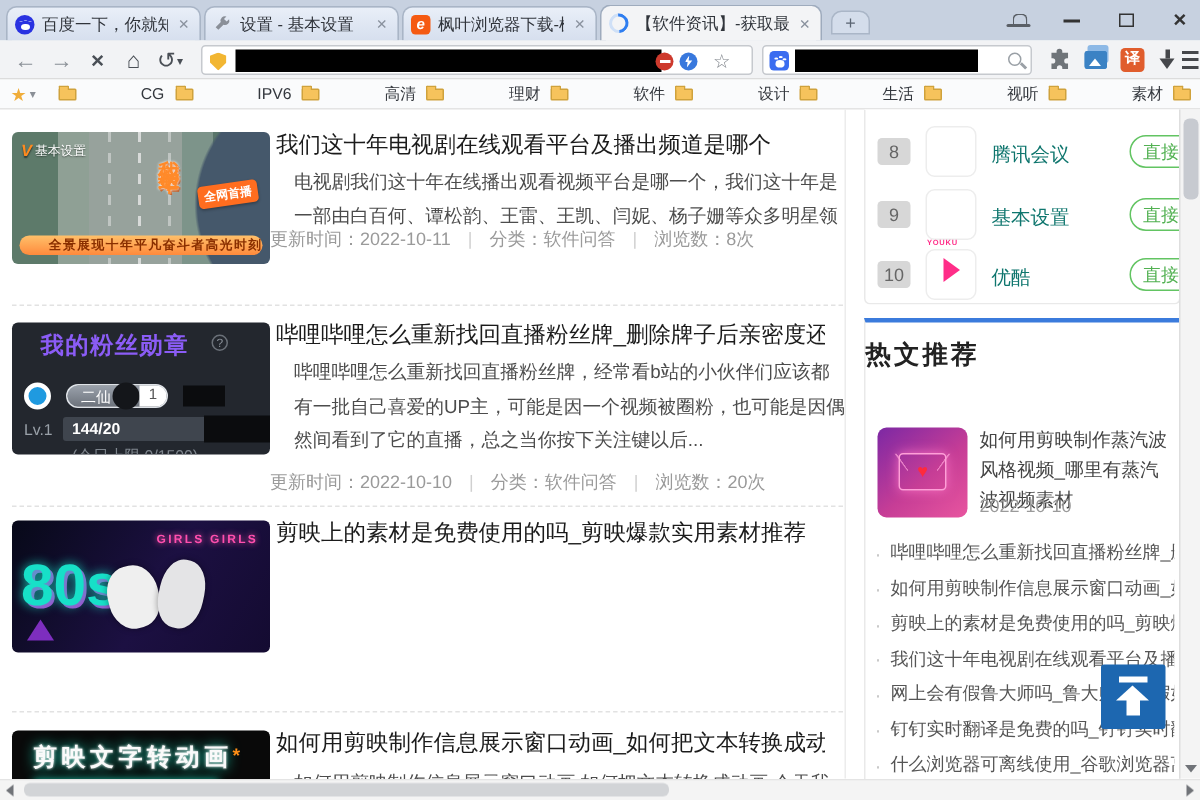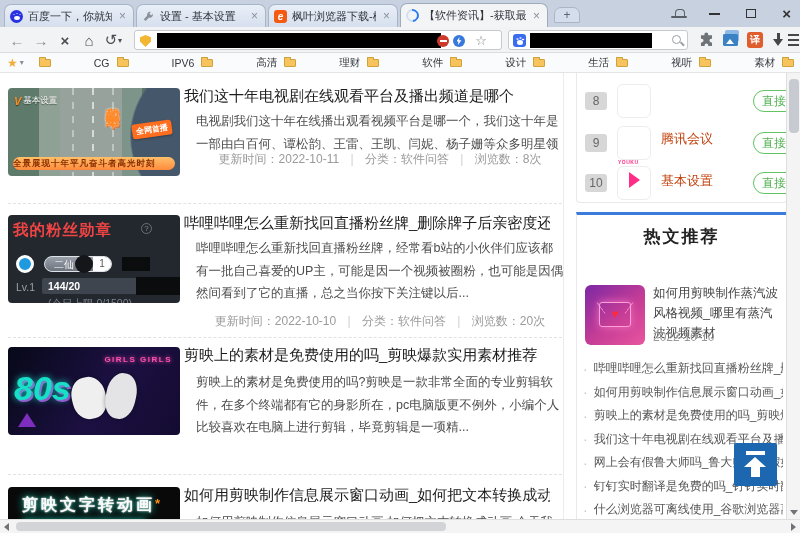--- a/index.html
+++ b/index.html
@@ -83,66 +83,66 @@
   .folder-icon { position:relative; width:12px; height:8px; background:#f6c35c; border:1px solid #cfa23c; border-radius:1px; flex:0 0 auto; }
   .folder-icon::before { content:""; position:absolute; left:-1px; top:-3px; width:5px; height:2px; background:#f6c35c;
       border:1px solid #cfa23c; border-bottom:none; border-radius:1px 1px 0 0; }
   .bm-label { font-size:10.5px; color:#33373d;margin-left:40px; }
 
   
   .content-sep { position:absolute; left:563px; top:73px; width:1px; height:446px; background:#ececec; }
   .thumb { position:absolute; left:8px; width:172px; height:88px; border-radius:4px; overflow:hidden; }
   .a-title { position:absolute; left:184px; width:366px; font-size:15px; font-weight:normal; color:#1b1b1b; white-space:nowrap; overflow:hidden; }
   .a-desc { position:absolute; left:196px; width:368px; font-size:12.5px; color:#4c4c4c; line-height:22.5px; }
-  .a-meta { position:absolute; left:196px; width:368px; font-size:12px; color:#9a9a9a; white-space:nowrap;text-align:center; }
+  .a-meta { position:absolute; left:180px; width:368px; font-size:12px; color:#9a9a9a; white-space:nowrap; }
   .a-meta .pipe { color:#d0d0d0; margin:0 8px; }
   .dashed-sep { position:absolute; left:8px; width:554px; border-top:1px dashed #e2e2e2; }
 
   
   .t-drama { background:
       radial-gradient(circle at 118% 55%, #45586b 0 38%, transparent 39%),
       linear-gradient(90deg,#5d7a6a 0 18%, #8fa095 18% 30%, #97a29c 30% 66%, #7d948a 66% 78%, #59756a 78%); }
   .t-drama .road-line { position:absolute; left:84px; top:0; width:2px; height:88px;
       background:repeating-linear-gradient(#e8e8e8 0 7px, transparent 7px 14px); opacity:.8; }
   .t-drama .road-line2 { left:64px; opacity:.5; }
   .t-drama .road-line3 { left:104px; opacity:.5; }
   .tv-logo { position:absolute; left:6px; top:7px; font-size:8.5px; color:#fff; text-shadow:0 1px 1px rgba(0,0,0,.5); display:flex; gap:2px; align-items:center; }
   .tv-logo .vmark { color:#ff8a1e; font-weight:bold; font-style:italic; font-size:11px; }
   .vtitle { position:absolute; left:96px; top:8px; writing-mode:vertical-rl; font-size:14px; font-weight:bold; color:#ff8a2a;
       letter-spacing:2px; text-shadow:0 0 2px #fff, 1px 1px 0 #c2571a; }
   .premiere-badge { position:absolute; left:124px; top:34px; background:#ff6d1f; color:#fff; font-size:8px; font-weight:bold;
       padding:2px 4px; border-radius:3px; transform:rotate(-8deg); box-shadow:0 1px 2px rgba(0,0,0,.3); }
   .drama-banner { position:absolute; left:5px; bottom:6px; width:162px; height:13px; border-radius:7px;
       background:linear-gradient(#ffc06a,#ff8a3c); color:#8a2f00; font-weight:bold; font-size:8.5px; line-height:13px;
-      text-align:left; letter-spacing:1px; }
+      text-align:right; letter-spacing:1px; }
 
   
   .t-medal { background:#23272e; }
-  .medal-title { position:absolute; left:5px; top:5px; font-size:15.5px; font-weight:bold; color:#ef4444; letter-spacing:1px; }
+  .medal-title { position:absolute; left:19px; top:5px; font-size:15.5px; font-weight:bold; color:#8b5cf6; letter-spacing:1px; }
   .help-circle { position:absolute; left:133px; top:8px; width:11px; height:11px; border:1px solid #6a7078; border-radius:50%;
       color:#8a9098; font-size:8px; line-height:10px; text-align:center; }
   .medal-avatar { position:absolute; left:8px; top:40px; width:18px; height:18px; border-radius:50%; background:#1f9ae0; border:3px solid #fff; }
   .medal-pill { position:absolute; left:36px; top:41px; width:68px; height:16px; border-radius:8px; border:1px solid #dfe3e8;
       background:linear-gradient(#9aa1ab,#6d737c); overflow:visible; }
   .medal-pill .pill-name { position:absolute; left:9px; top:1px; font-size:10px; color:#fff; }
   .medal-pill .pill-dot { position:absolute; left:30px; top:-2px; width:18px; height:18px; background:#14161a; border-radius:50%; }
   .medal-pill .pill-num { position:absolute; right:0; top:0; width:18px; height:14px; background:#fff; border-radius:0 7px 7px 0;
       color:#555; font-size:10px; text-align:center; line-height:14px; }
   .medal-redact1 { position:absolute; left:114px; top:42px; width:28px; height:14px; background:#0b0c0e; }
   .medal-level { position:absolute; left:8px; top:66px; font-size:10.5px; color:#99a0a8; }
   .medal-bar { position:absolute; left:34px; top:63px; width:104px; height:16px; background:#3f454e; border-radius:2px; }
   .medal-progress { position:absolute; left:40px; top:65px; font-size:10.5px; font-weight:bold; color:#fff; }
   .medal-redact2 { position:absolute; left:128px; top:62px; width:44px; height:18px; background:#0b0c0e; }
   .medal-limit { position:absolute; left:40px; top:82px; font-size:10.5px; color:#7f868e; }
 
   
   .t-neon { background:linear-gradient(120deg,#070918,#1c1042 55%,#140b31); }
   .neon-girls { position:absolute; right:8px; top:8px; font-size:8px; font-weight:bold; color:#ff4fae;
       letter-spacing:1.5px; text-shadow:0 0 4px #ff4fae; }
-  .neon-big { position:absolute; left:6px; top:22px; font-size:34px; font-weight:bold; font-style:italic; color:#17e0c8;
+  .neon-big { position:absolute; left:6px; top:22px; font-size:39px; font-weight:bold; color:#17e0c8;
       text-shadow:0 0 7px rgba(23,224,200,.9), 2px 2px 0 #b43bd0; }
   .hand { position:absolute; background:#efefef; border-radius:45%; box-shadow:0 0 4px rgba(0,0,0,.4); }
   .hand1 { left:64px; top:30px; width:34px; height:42px; transform:rotate(-14deg); }
   .hand2 { left:98px; top:26px; width:30px; height:46px; transform:rotate(12deg); background:#e4e4e6; }
   .neon-tri { position:absolute; left:10px; bottom:8px; width:0; height:0;
       border-left:9px solid transparent; border-right:9px solid transparent; border-bottom:14px solid #9035d8; opacity:.85; }
 
   
   .t-textanim { background:#090909; }
   .ta-text { position:absolute; left:14px; top:8px; font-size:16px; font-weight:bold; color:#fafafa; letter-spacing:3px;
@@ -151,33 +151,33 @@
   .ta-line { position:absolute; left:14px; top:33px; width:124px; height:5px; background:#0d6b58;
       box-shadow:0 0 6px #19e3c2, 30px 6px 0 -1px #0d6b58; border-radius:2px; }
 
   
   .rank-card { position:absolute; left:576px; top:73px; width:211px; height:130px; background:#fff;
       border:1px solid #e9e9e9; border-top:none; border-radius:0 0 4px 4px; }
   .rank-row { position:absolute; left:0; width:209px; height:40px; }
   .rank-num { position:absolute; left:8px; top:11px; width:22px; height:18px; background:#d7d7d7; border-radius:3px;
       color:#666; font-size:12px; text-align:center; line-height:18px; }
   .rank-icon { position:absolute; left:40px; top:3px; width:34px; height:34px; border:1px solid #ededed; border-radius:6px; background:#fff; }
-  .rank-name { position:absolute; left:84px; top:13px; font-size:13px; color:#c2410c; white-space:nowrap;margin-top:36px; }
+  .rank-name { position:absolute; left:84px; top:13px; font-size:13px; color:#0f766e; white-space:nowrap; }
   .rank-btn { position:absolute; left:176px; top:9px; width:66px; height:22px; border:1px solid #62c462; border-radius:12px;
       background:#fff; color:#52b152; font-size:12px; text-align:center; line-height:20px; white-space:nowrap; overflow:hidden; }
   .youku-logo { position:relative; width:100%; height:100%; }
   .youku-logo::before { content:""; position:absolute; left:11px; top:5px; width:0; height:0;
       border-left:11px solid #ff2d88; border-top:8px solid transparent; border-bottom:8px solid transparent; }
   .youku-text { position:absolute; left:0; bottom:2px; width:100%; text-align:center; font-size:5px; font-weight:bold;
       color:#ff2d88; letter-spacing:.5px; }
 
   
   .hot-card { position:absolute; left:576px; top:212px; width:211px; height:321px; background:#fff;
       border:1px solid #e9e9e9; border-top:3px solid #3b7bdc; }
-  .hot-title { position:absolute; left:0; top:10px; width:100%; text-align:center; font-size:17px; font-weight:bold; color:#222; letter-spacing:2px; }
+  .hot-title { position:absolute; left:0; top:10px; width:100%; text-align:left; font-size:17px; font-weight:bold; color:#222; letter-spacing:2px; }
   .hot-tabs { position:absolute; left:0; top:40px; width:209px; height:22px; background:#e2e2e2; display:flex; }
   .hot-tab { flex:1; text-align:center; line-height:22px; font-size:12.5px; }
   .hot-tab.on { color:#fff; }
   .hot-tab.off { color:#555; }
   .feat-thumb { position:absolute; left:8px; top:70px; width:60px; height:60px; border-radius:6px;
       background:linear-gradient(140deg,#7c28a4,#c63d96 55%,#e8559f); }
   .feat-env { position:absolute; left:14px; top:17px; width:32px; height:25px; border:1.5px solid #ff9fd8; border-radius:3px;
       box-shadow:0 0 8px rgba(255,120,200,.8); }
   .feat-env::before { content:""; position:absolute; left:2px; top:1px; width:24px; height:12px;
       border-left:1.5px solid #ff9fd8; border-right:1.5px solid #ff9fd8; transform:perspective(10px) rotateX(-30deg); opacity:.7; }
@@ -406,21 +406,20 @@
   <div class="dashed-sep" style="top:337px"></div>
 
   <div class="thumb t-neon" style="top:347px">
     <span class="neon-girls">GIRLS GIRLS</span>
     <span class="neon-big">80s</span>
     <span class="hand hand1"></span>
     <span class="hand hand2"></span>
     <span class="neon-tri"></span>
   </div>
   <div class="a-title" style="top:346px">剪映上的素材是免费使用的吗_剪映爆款实用素材推荐</div>
-  <div class="a-desc" style="top:371px;height:68px;overflow:hidden">剪映上的素材是免费使用的吗?剪映是一款非常全面的专业剪辑软件，在多个终端都有它的身影所在，pc电脑版更不例外，小编个人比较喜欢在电脑上进行剪辑，毕竟剪辑是一项精...</div>
   <div class="dashed-sep" style="top:474px"></div>
 
   <div class="thumb t-textanim" style="top:487px">
     <span class="ta-text">剪映文字转动画</span>
     <span class="ta-star">*</span>
     <span class="ta-line"></span>
   </div>
   <div class="a-title" style="top:486px">如何用剪映制作信息展示窗口动画_如何把文本转换成动画</div>
   <div class="a-desc" style="top:511px;height:14px;overflow:hidden">如何用剪映制作信息展示窗口动画 如何把文本转换成动画 今天我们来聊聊</div>
 

